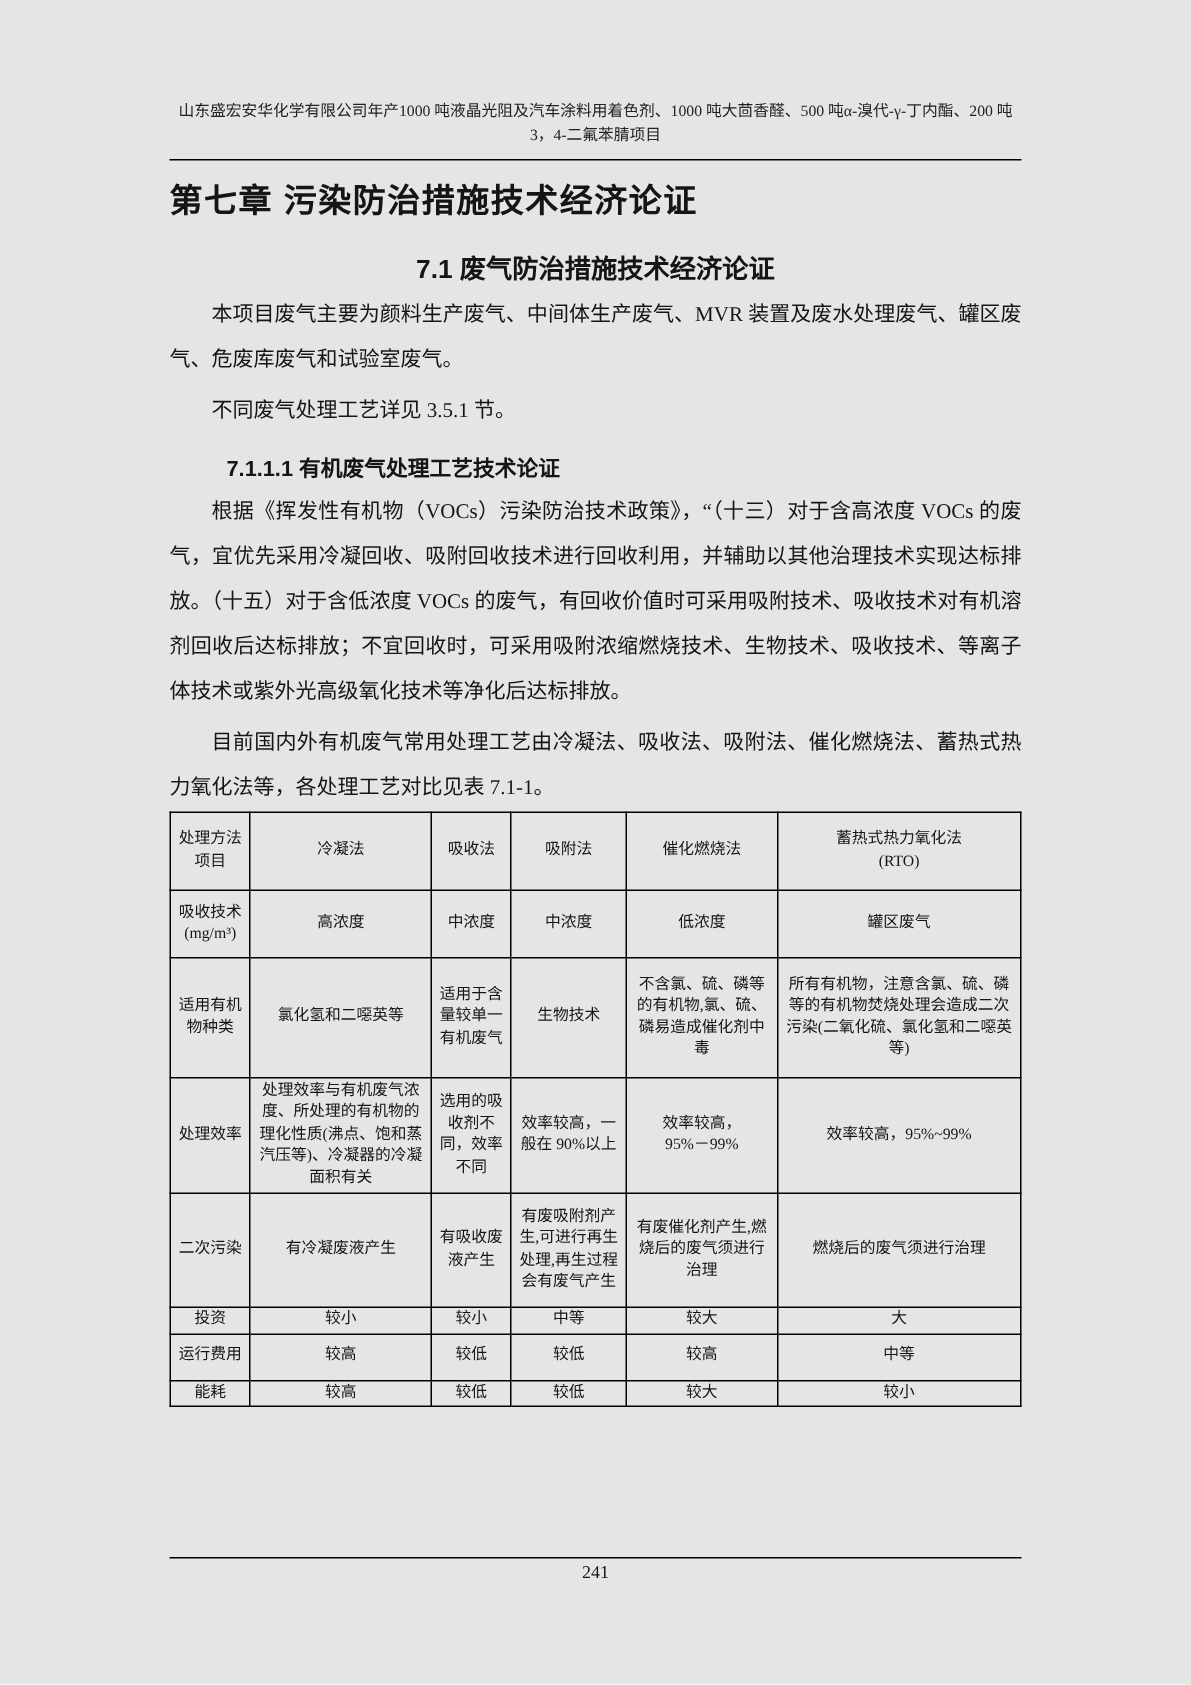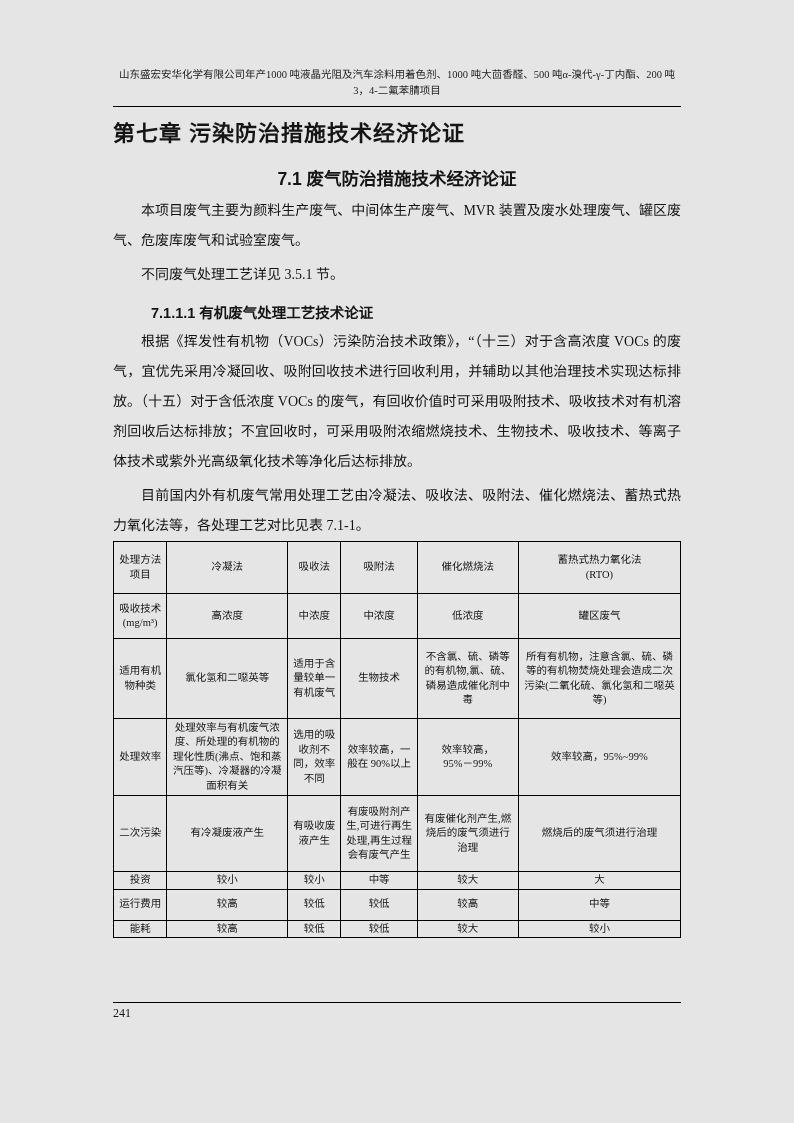--- a/index.html
+++ b/index.html
@@ -89,23 +89,23 @@
   .rh-0{height:45px;}
   .rh-1{height:80px;}
   .rh-2{height:77px;}
   .rh-3{height:76px;}
   .rh-4{height:17px;}
   .rh-5{height:31px;}
   .rh-6{height:17px;}
   
   .footer{
     position:absolute;
-    left:113px;right:113px;top:1002px;
+    left:113px;right:113px;top:1038px;
     border-top:1.5px solid #000;
-    text-align:left;
+    text-align:center;
   }
   .footer .pageno{
     display:inline-block;
     margin-top:2px;
     font-size:12px;
   }
 </style>
 </head>
 <body>
 

